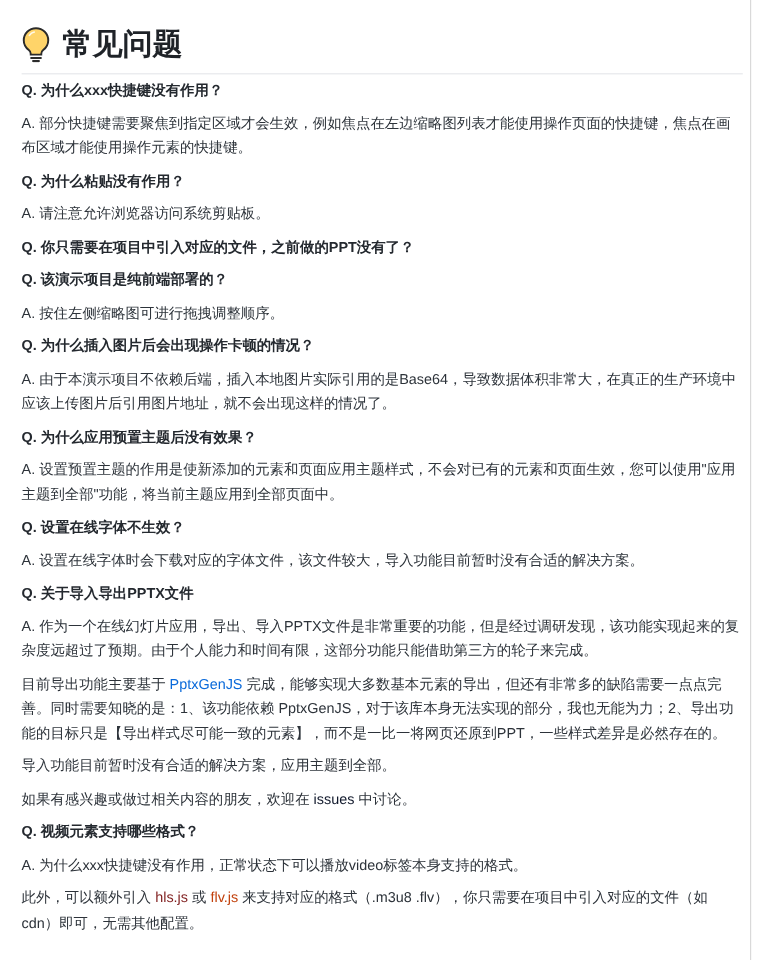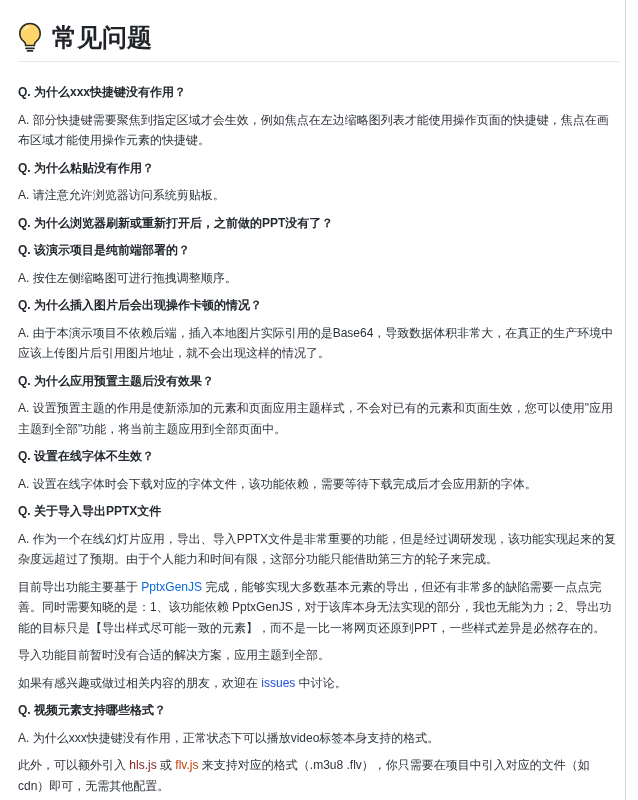--- a/index.html
+++ b/index.html
@@ -47,21 +47,21 @@
     margin-top: 3px;
   }
   .question {
     font-size: 12px;
     font-weight: 700;
     line-height: 20.5px;
     margin: 7px 0 0 0;
     color: #24292f;
   }
   .faq-list > .question:first-child {
-    margin-top: 20px;
+    margin-top: 3px;
   }
   .answer {
     font-size: 12px;
     font-weight: 400;
     line-height: 20.5px;
     margin: 7px 0 0 0;
     color: #2d333a;
   }
   .answer a.link {
     color: #0969da;
@@ -81,32 +81,32 @@
         <path d="M6.5 7.5 C7.5 6 9 5 10.5 4.7" stroke="#ffffff" stroke-width="1.4" stroke-linecap="round" fill="none" opacity="0.85"></path>
       </svg>
     </span>
     <span>常见问题</span>
   </h2>
   <div class="faq-list" id="faq-root">
       <div class="question">Q. 为什么xxx快捷键没有作用？</div>
       <p class="answer"><span>A. 部分快捷键需要聚焦到指定区域才会生效，例如焦点在左边缩略图列表才能使用操作页面的快捷键，焦点在画布区域才能使用操作元素的快捷键。</span></p>
       <div class="question">Q. 为什么粘贴没有作用？</div>
       <p class="answer"><span>A. 请注意允许浏览器访问系统剪贴板。</span></p>
-      <div class="question">Q. 为什么浏览器刷新或重新打开后，之前做的PPT没有了？</div>
+      <div class="question">Q. 你只需要在项目中引入对应的文件，之前做的PPT没有了？</div>
       <div class="question">Q. 该演示项目是纯前端部署的？</div>
       <p class="answer"><span>A. 按住左侧缩略图可进行拖拽调整顺序。</span></p>
       <div class="question">Q. 为什么插入图片后会出现操作卡顿的情况？</div>
       <p class="answer"><span>A. 由于本演示项目不依赖后端，插入本地图片实际引用的是Base64，导致数据体积非常大，在真正的生产环境中应该上传图片后引用图片地址，就不会出现这样的情况了。</span></p>
       <div class="question">Q. 为什么应用预置主题后没有效果？</div>
       <p class="answer"><span>A. 设置预置主题的作用是使新添加的元素和页面应用主题样式，不会对已有的元素和页面生效，您可以使用"应用主题到全部"功能，将当前主题应用到全部页面中。</span></p>
       <div class="question">Q. 设置在线字体不生效？</div>
-      <p class="answer"><span>A. 设置在线字体时会下载对应的字体文件，该功能依赖，需要等待下载完成后才会应用新的字体。</span></p>
+      <p class="answer"><span>A. 设置在线字体时会下载对应的字体文件，该文件较大，导入功能目前暂时没有合适的解决方案。</span></p>
       <div class="question">Q. 关于导入导出PPTX文件</div>
       <p class="answer"><span>A. 作为一个在线幻灯片应用，导出、导入PPTX文件是非常重要的功能，但是经过调研发现，该功能实现起来的复杂度远超过了预期。由于个人能力和时间有限，这部分功能只能借助第三方的轮子来完成。</span></p>
       <p class="answer"><span>目前导出功能主要基于 </span><a class="link" href="#" style="color: rgb(9, 105, 218);">PptxGenJS</a><span> 完成，能够实现大多数基本元素的导出，但还有非常多的缺陷需要一点点完善。同时需要知晓的是：1、该功能依赖 PptxGenJS，对于该库本身无法实现的部分，我也无能为力；2、导出功能的目标只是【导出样式尽可能一致的元素】，而不是一比一将网页还原到PPT，一些样式差异是必然存在的。</span></p>
       <p class="answer"><span>导入功能目前暂时没有合适的解决方案，应用主题到全部。</span></p>
-      <p class="answer"><span>如果有感兴趣或做过相关内容的朋友，欢迎在 </span><a class="link" href="#" style="color: #1d4ed8;">issues</a><span> 中讨论。</span></p>
+      <p class="answer"><span>如果有感兴趣或做过相关内容的朋友，欢迎在 </span><a class="link" href="#" style="color: #0f172a;">issues</a><span> 中讨论。</span></p>
       <div class="question">Q. 视频元素支持哪些格式？</div>
       <p class="answer"><span>A. 为什么xxx快捷键没有作用，正常状态下可以播放video标签本身支持的格式。</span></p>
       <p class="answer"><span>此外，可以额外引入 </span><a class="link" href="#" style="color: #7f1d1d;">hls.js</a><span> 或 </span><a class="link" href="#" style="color: #c2410c;">flv.js</a><span> 来支持对应的格式（.m3u8 .flv），你只需要在项目中引入对应的文件（如cdn）即可，无需其他配置。</span></p>
     </div>
 </div>
 <div></div>
 
 </body></html>

